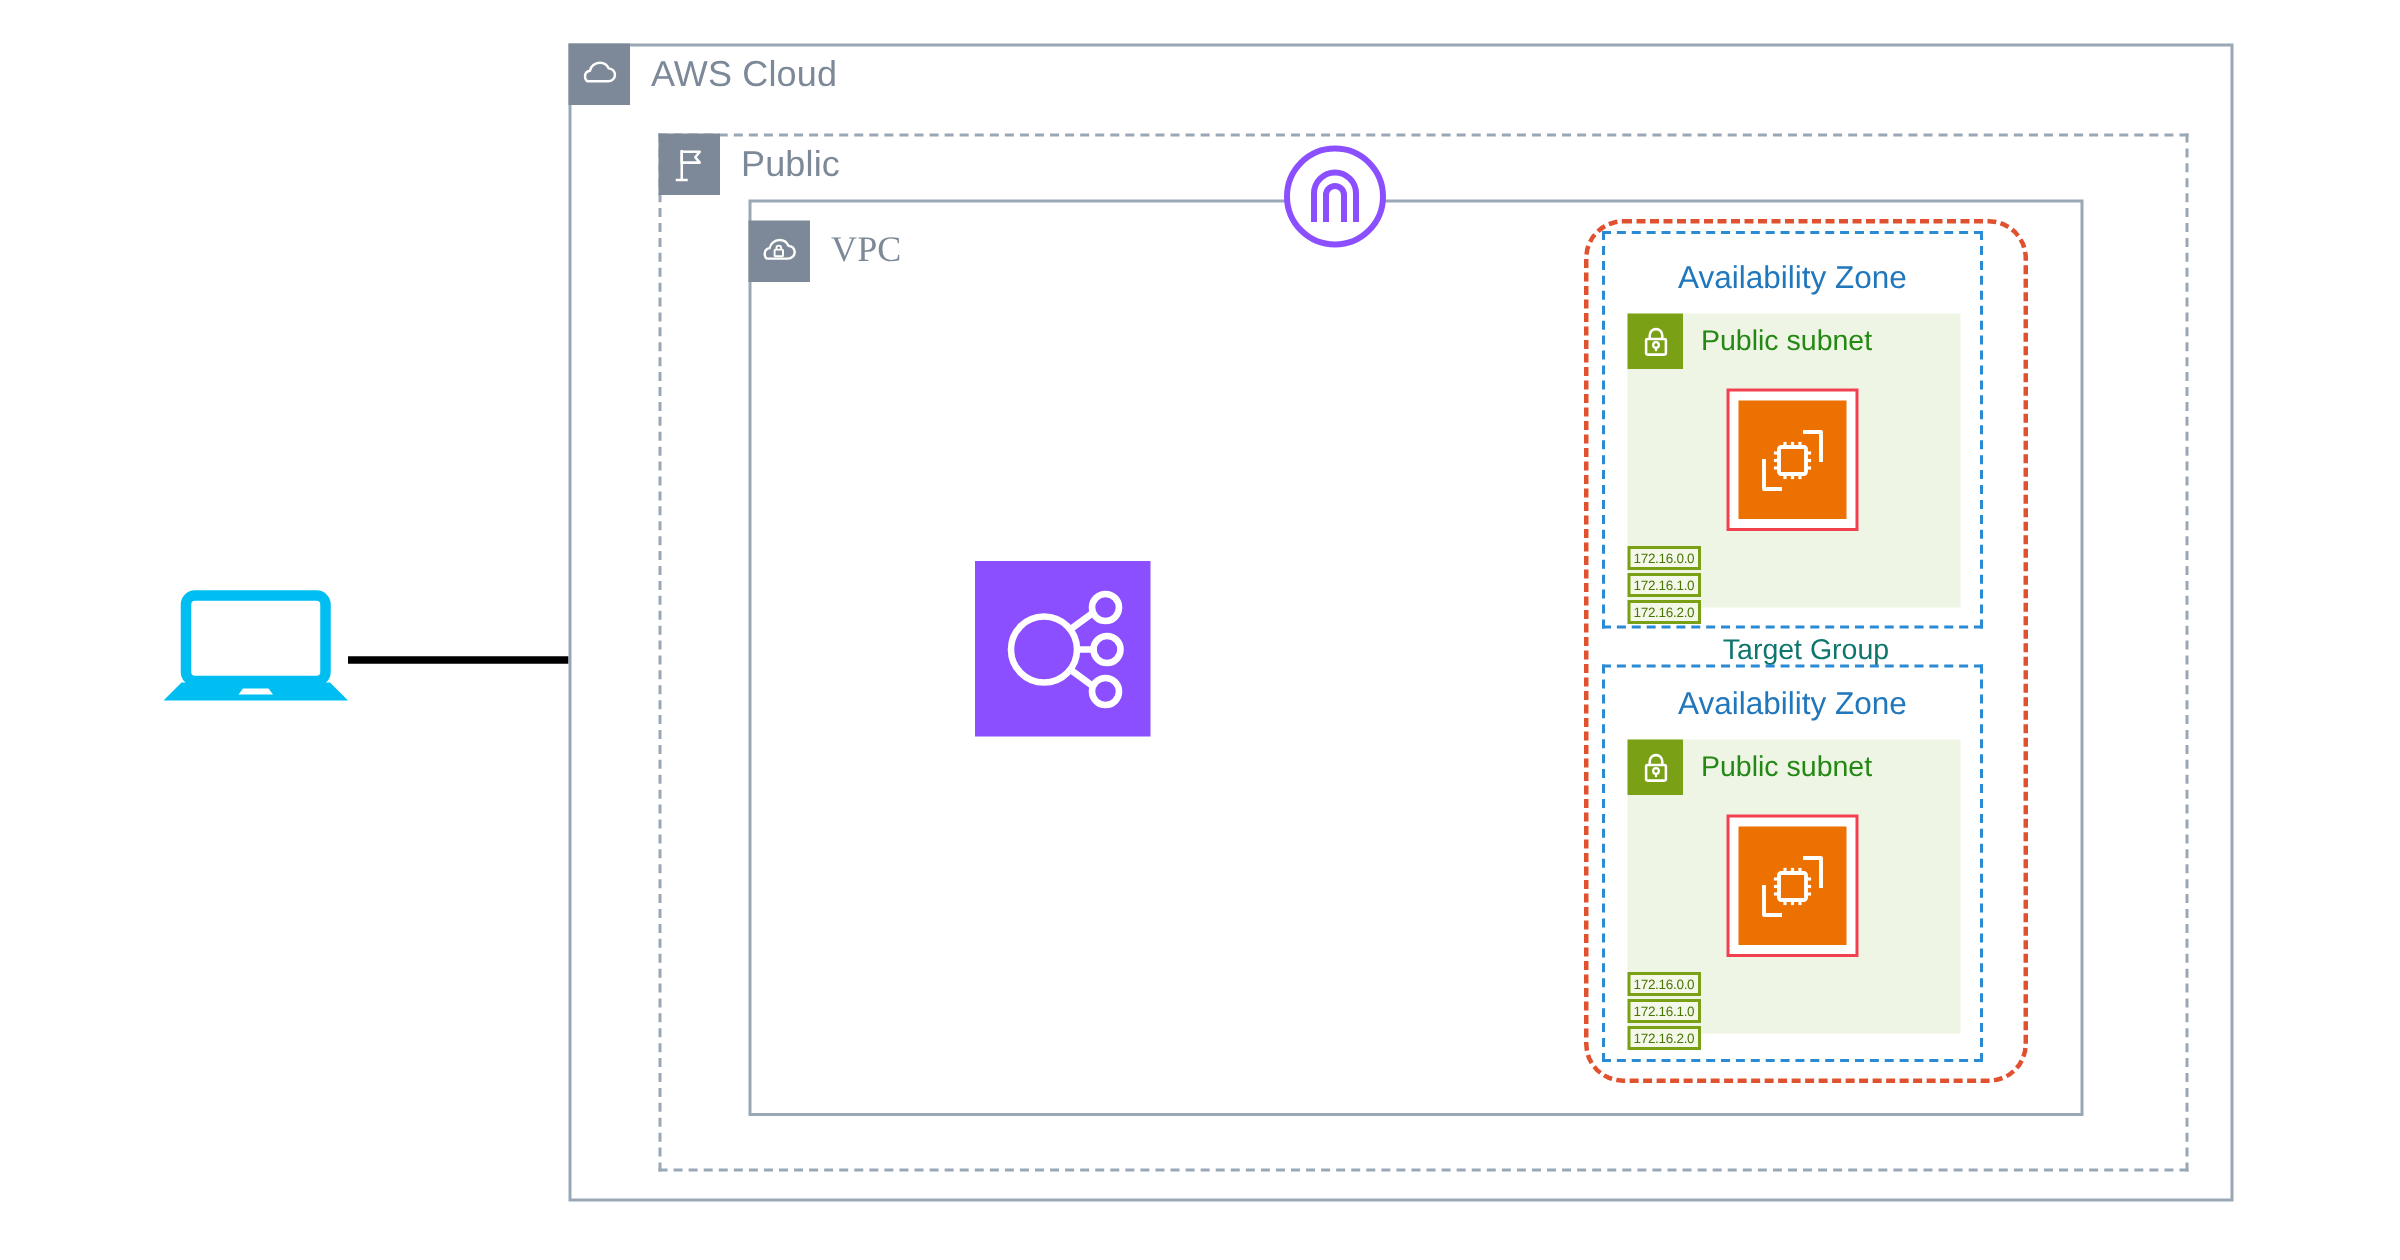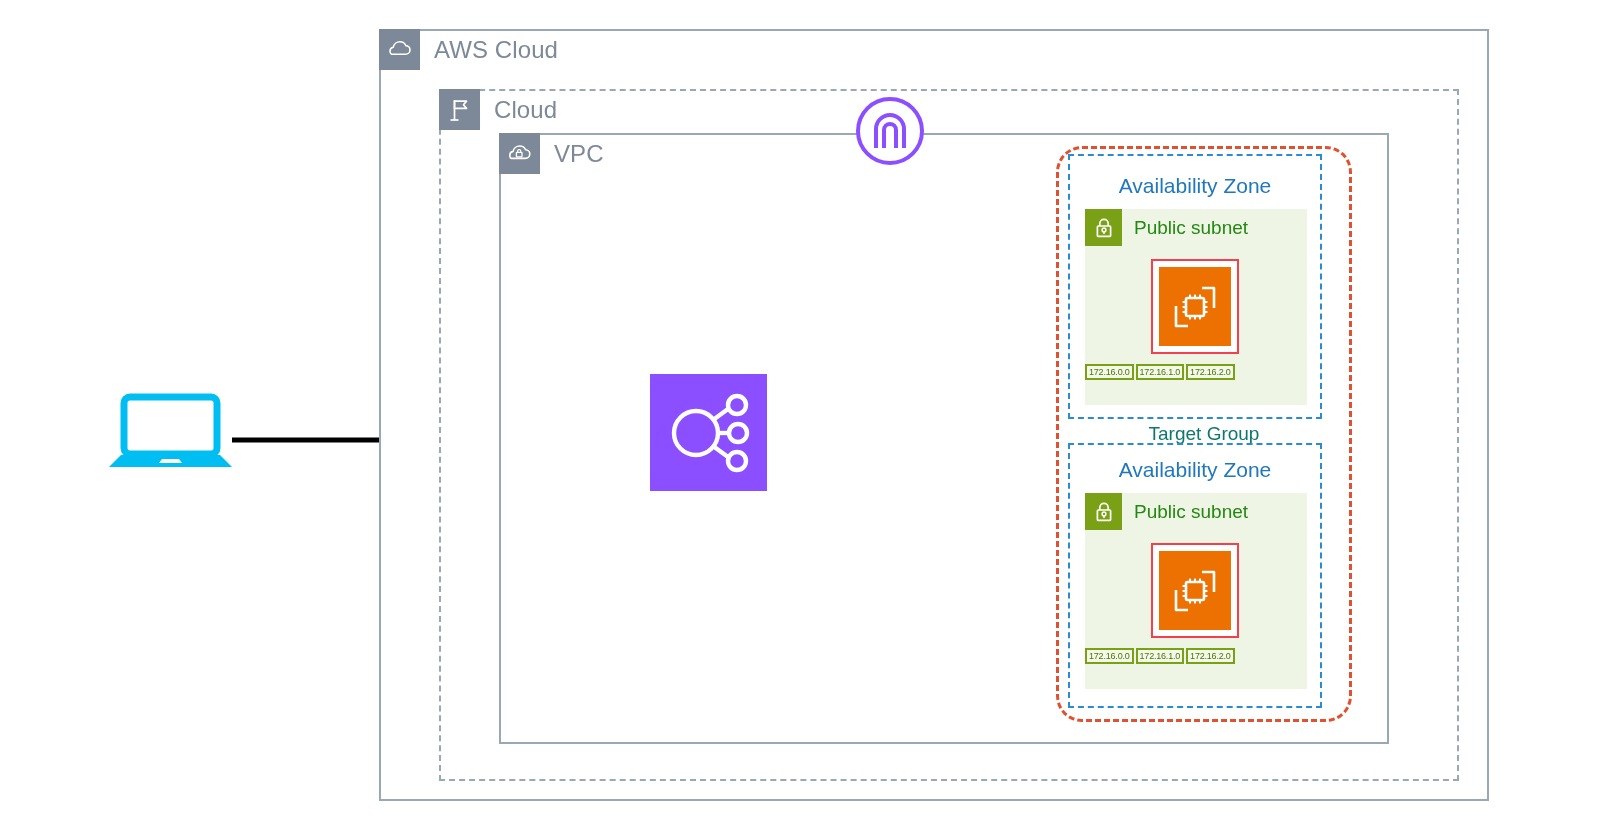--- a/index.html
+++ b/index.html
@@ -158,21 +158,21 @@
   .ec2-inner {
     width: 72px; height: 79px;
     background: #ed7100;
     display:flex; align-items:center; justify-content:center;
   }
 
   
   .cidr-stack {
     position: absolute;
     display: flex;
-    flex-direction: row;
+    flex-direction: column;
     gap: 2px;
   }
   #cidr-1 { left: 1085px; top: 364px; }
   #cidr-2 { left: 1085px; top: 648px; }
   .cidr {
     border: 2px solid #7aa116;
     background: #f3f8e9;
     color: #4a7504;
     font-size: 9px;
     line-height: 10px;
@@ -236,24 +236,24 @@
 </div>
 
 <div class="grp-label" style="left:439px; top:89px;">
   <span class="grp-icon">
     <svg width="26" height="26" viewBox="0 0 26 26">
       <line x1="7.5" y1="3" x2="7.5" y2="23" stroke="#ffffff" stroke-width="1.7"></line>
       <line x1="3.5" y1="23" x2="11.5" y2="23" stroke="#ffffff" stroke-width="1.7"></line>
       <path d="M7.5 4.2h12l-3 3.6 3 3.6h-12z" fill="none" stroke="#ffffff" stroke-width="1.7" stroke-linejoin="round"></path>
     </svg>
   </span>
-  <span class="grp-text">Cloud</span>
-</div>
-
-<div class="grp-label" style="left:499px; top:133px;">
+  <span class="grp-text">Public</span>
+</div>
+
+<div class="grp-label" style="left:499px; top:147px;font-family:Liberation Serif, serif;">
   <span class="grp-icon">
     <svg width="28" height="28" viewBox="0 0 28 28">
       <path d="M5.6 18.4h13.6c2.6 0 4.6-1.9 4.6-4.3 0-2.3-1.8-4.2-4.2-4.3-1-2.3-3.3-3.8-5.9-3.8-3.3 0-6.1 2.3-6.6 5.4-2 .4-3.3 2-3.3 3.8 0 1.9 1 3.2 1.8 3.2z" fill="none" stroke="#ffffff" stroke-width="1.6" stroke-linejoin="round"></path>
       <rect x="10.4" y="12.4" width="5.6" height="4.4" rx="0.6" fill="none" stroke="#ffffff" stroke-width="1.3"></rect>
       <path d="M11.6 12.4v-1.1a1.6 1.6 0 0 1 3.2 0v1.1" fill="none" stroke="#ffffff" stroke-width="1.2"></path>
     </svg>
   </span>
   <span class="grp-text">VPC</span>
 </div>
 

